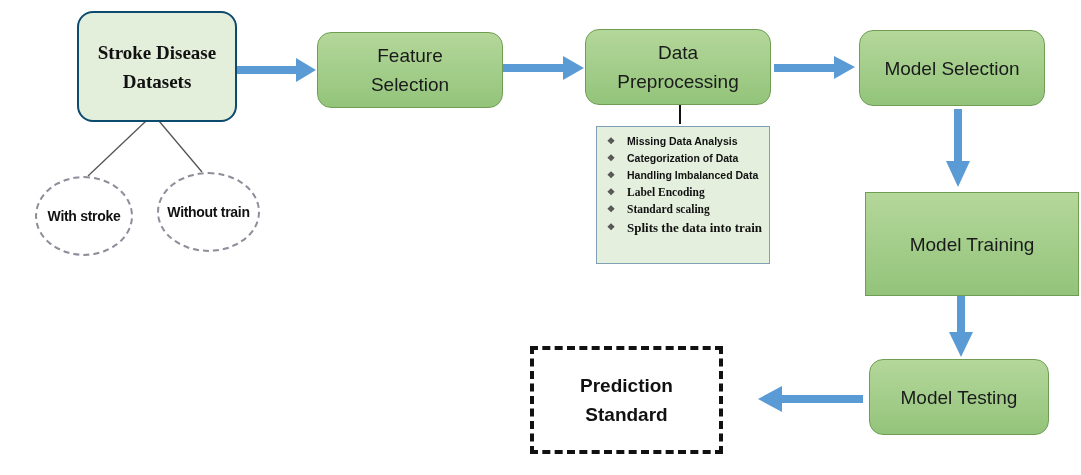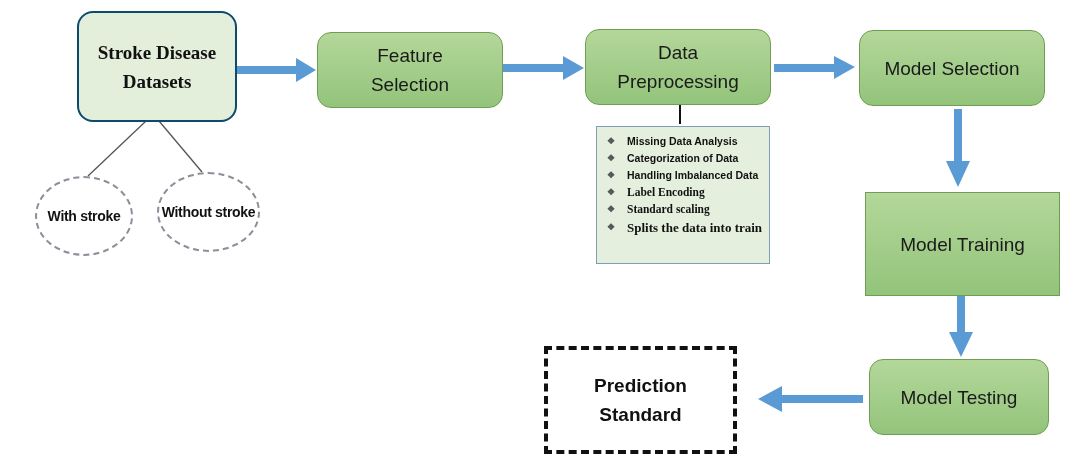--- a/index.html
+++ b/index.html
@@ -7,21 +7,21 @@
   .box { position:absolute; display:flex; align-items:center; justify-content:center; text-align:center; box-sizing:border-box; }
   .green { background:linear-gradient(#b4d79a, #93c47b); border:1px solid #6f9e52; color:#1a1a1a; font-size:19px; line-height:29px; }
   .rounded { border-radius:14px; }
   .source { background:#e3eedb; border:2px solid #0c4a6e; border-radius:16px; font-family:"Liberation Serif", serif; font-weight:bold; font-size:19px; line-height:29px; color:#111; }
   .dashed-ellipse { position:absolute; border:2px dashed #8e8e9a; border-radius:50%; display:flex; align-items:center; justify-content:center; font-size:14px; font-weight:bold; color:#111; box-sizing:border-box; letter-spacing:-0.3px; }
   .details { position:absolute; left:596px; top:126px; width:174px; height:138px; background:#e4efdd; border:1px solid #7f9fb5; box-sizing:border-box; padding:6px 6px 4px 10px; }
   .details ul { list-style:none; margin:0; padding:0; }
   .details li { display:flex; font-size:10.5px; font-weight:bold; line-height:17px; color:#111; }
   .details li .bullet { width:20px; flex:0 0 20px; color:#555; font-size:9px; }
   .details li.serif { font-family:"Liberation Serif", serif; font-size:11.5px; }
-  .result { position:absolute; left:544px; top:346px; width:193px; height:108px; border:4px dashed #111; box-sizing:border-box; display:flex; align-items:center; justify-content:center; text-align:center; font-weight:bold; font-size:19px; line-height:29px; color:#111; }
+  .result { position:absolute; left:530px; top:346px; width:193px; height:108px; border:4px dashed #111; box-sizing:border-box; display:flex; align-items:center; justify-content:center; text-align:center; font-weight:bold; font-size:19px; line-height:29px; color:#111; }
   svg.overlay { position:absolute; left:0; top:0; }
 </style>
 </head>
 <body>
 
 <svg class="overlay" width="1081" height="475">
 
   <line x1="146" y1="121" x2="88" y2="176" stroke="#555" stroke-width="1.3"></line>
   <line x1="159" y1="121" x2="202" y2="172" stroke="#555" stroke-width="1.3"></line>
 
@@ -57,21 +57,21 @@
   <div>
     <div>Stroke Disease</div>
     <div>Datasets</div>
   </div>
 </div>
 
 <div class="dashed-ellipse" style="left:35px;top:176px;width:98px;height:80px;">
   <span>With stroke</span>
 </div>
 <div class="dashed-ellipse" style="left:157px;top:172px;width:103px;height:80px;">
-  <span>Without stroke</span>
+  <span>Without train</span>
 </div>
 
 <div class="box green rounded" style="left:317px;top:32px;width:186px;height:76px;">
   <div>
     <div>Feature</div>
     <div>Selection</div>
   </div>
 </div>
 
 <div class="box green rounded" style="left:585px;top:29px;width:186px;height:76px;">
@@ -107,21 +107,21 @@
         <span class="bullet">❖</span>
         <span>Splits the data into train</span>
       </li>
   </ul>
 </div>
 
 <div class="box green rounded" style="left:859px;top:30px;width:186px;height:76px;">
   <span>Model Selection</span>
 </div>
 
-<div class="box green" style="left:865px;top:192px;width:195px;height:104px;">
+<div class="box green" style="left:865px;top:192px;width:214px;height:104px;">
   <span>Model Training</span>
 </div>
 
 <div class="box green rounded" style="left:869px;top:359px;width:180px;height:76px;">
   <span>Model Testing</span>
 </div>
 
 <div class="result">
   <div>
     <div>Prediction</div>

